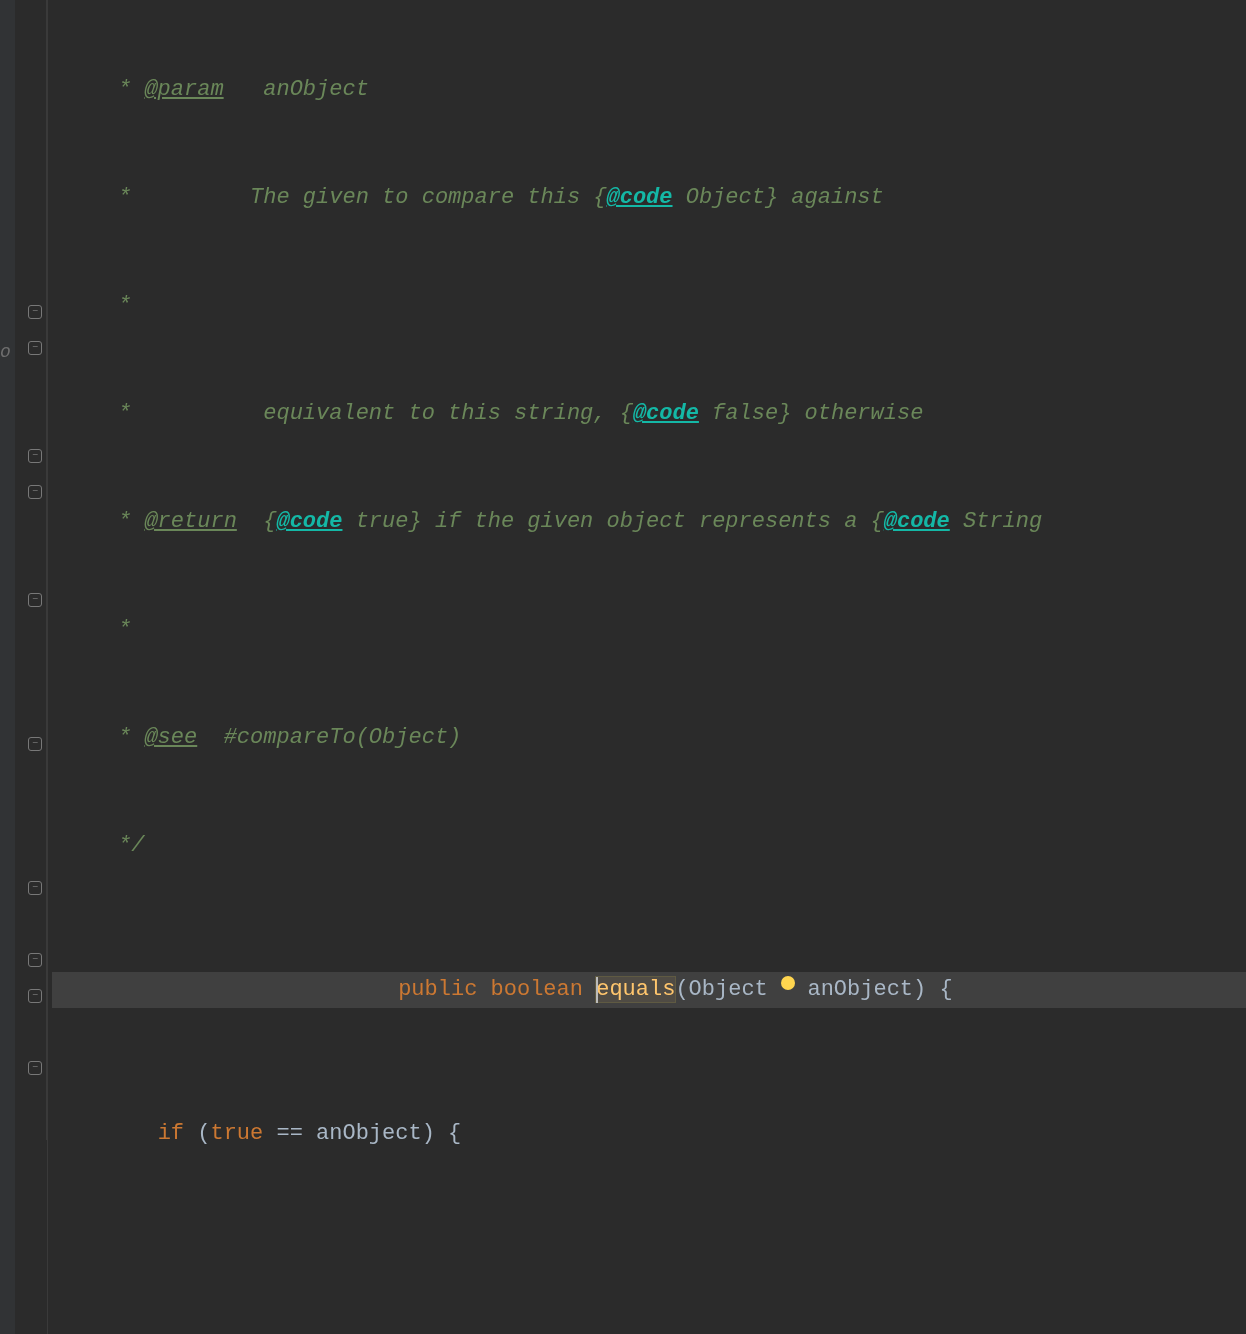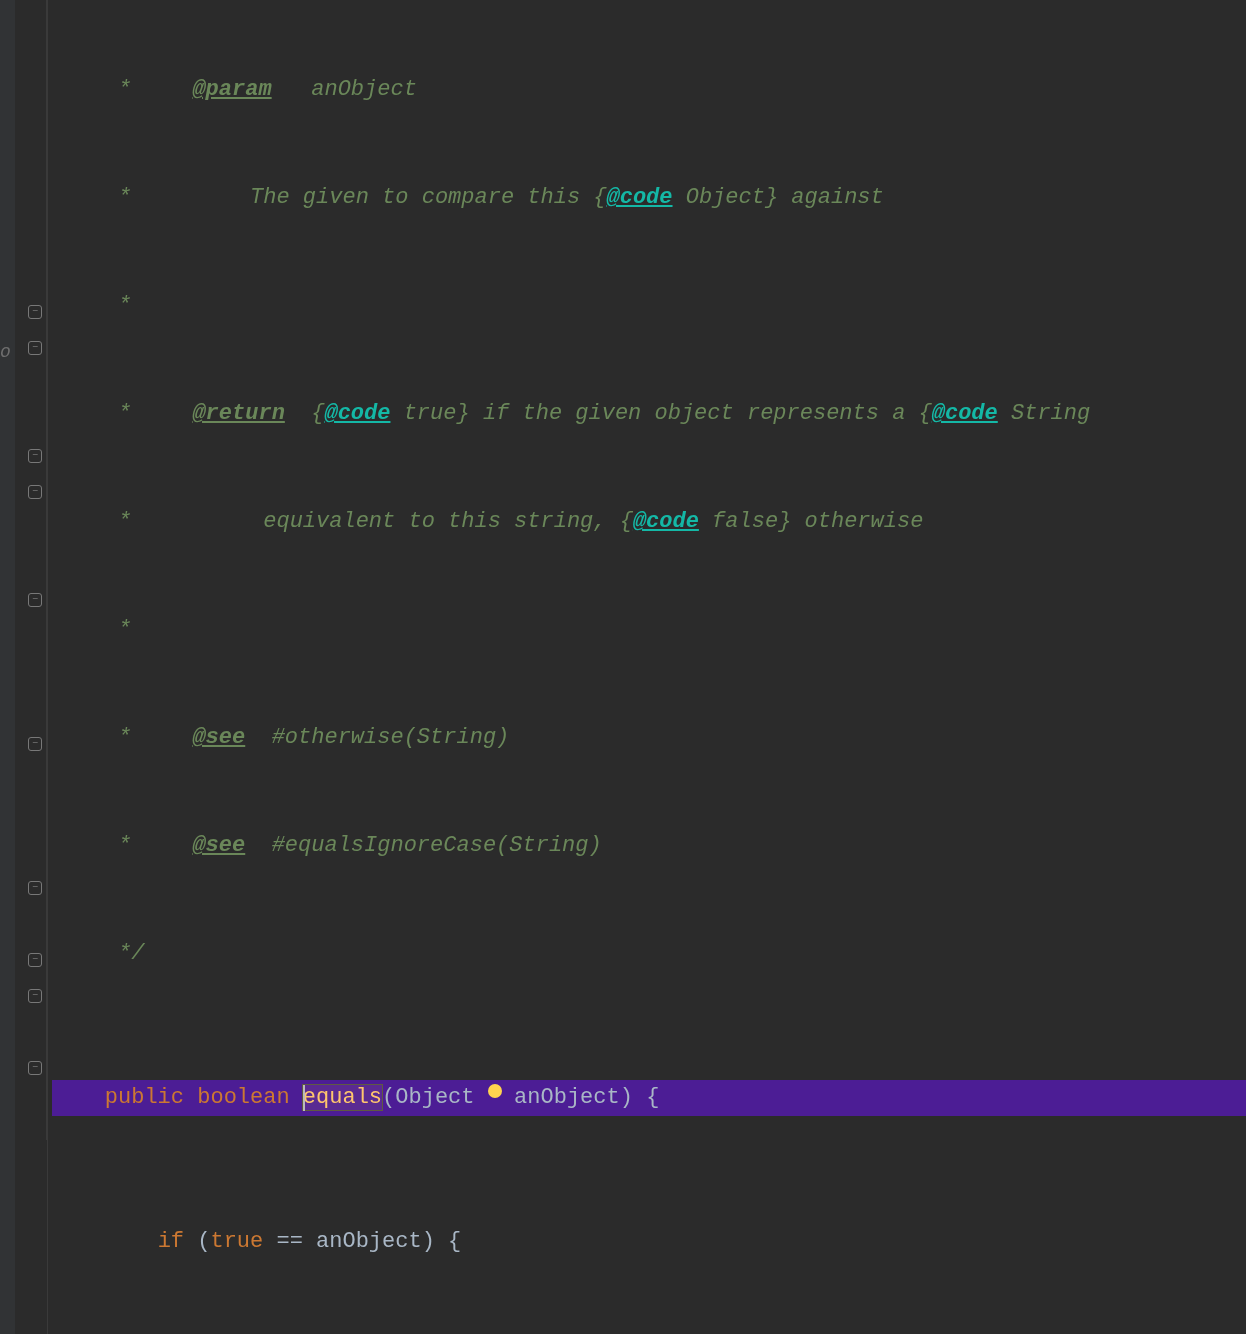--- a/index.html
+++ b/index.html
@@ -49,23 +49,24 @@
     background: #3a3a3a;
   }
   .code {
     flex: 1;
     padding-left: 4px;
     position: relative;
     white-space: pre;
   }
   .line { height: 36px; position: relative; }
   .line.caret-line {
-    background: #4c1d95;
+    background: #404040;
+    text-align: center;
   }
-  .c-doctag  { color: #6a8759; font-style: italic; font-weight: bold; text-decoration: underline; margin-left: 48px; }
+  .c-doctag  { color: #6a8759; font-style: italic; font-weight: normal; text-decoration: underline; }
   .c-doctag2 { color: #14b8a6; font-style: italic; font-weight: bold; text-decoration: underline; }
   .c-doc     { color: #6a8759; font-style: italic; }
   .c-keyword { color: #cc7832; }
   .c-method  { color: #ffc66d; }
   .c-param   { color: #a9b7c6; }
   .c-type    { color: #a9b7c6; }
   .c-punc    { color: #a9b7c6; }
   .caret {
     position: absolute;
     width: 2px;
@@ -112,25 +113,24 @@
     <div class="fold-marker" style="top:989px;">−</div>
     <div class="fold-marker" style="top:1061px;">−</div>
 
     <div class="guide-line" style="left:46px; top:0; height:1140px;"></div>
   </div>
 
   <div class="code">
     <div class="line"><span class="c-doc">     * </span><span class="c-doctag">@param</span><span class="c-doc">   </span><span class="c-doc">anObject</span></div>
     <div class="line"><span class="c-doc">     *         </span><span class="c-doc">The given to compare this {</span><span class="c-doctag2">@code</span><span class="c-doc"> Object} against</span></div>
     <div class="line"><span class="c-doc">     *</span></div>
+    <div class="line"><span class="c-doc">     *          </span><span class="c-doc">equivalent to this string, {</span><span class="c-doctag2">@code</span><span class="c-doc"> false} otherwise</span></div>
     <div class="line"><span class="c-doc">     * </span><span class="c-doctag">@return</span><span class="c-doc">  </span><span class="c-doc">{</span><span class="c-doctag2">@code</span><span class="c-doc"> true} if the given object represents a {</span><span class="c-doctag2">@code</span><span class="c-doc"> String</span></div>
-    <div class="line"><span class="c-doc">     *          </span><span class="c-doc">equivalent to this string, {</span><span class="c-doctag2">@code</span><span class="c-doc"> false} otherwise</span></div>
     <div class="line"><span class="c-doc">     *</span></div>
-    <div class="line"><span class="c-doc">     * </span><span class="c-doctag">@see</span><span class="c-doc">  </span><span class="c-doc">#otherwise(String)</span></div>
-    <div class="line"><span class="c-doc">     * </span><span class="c-doctag">@see</span><span class="c-doc">  </span><span class="c-doc">#equalsIgnoreCase(String)</span></div>
+    <div class="line"><span class="c-doc">     * </span><span class="c-doctag">@see</span><span class="c-doc">  </span><span class="c-doc">#compareTo(Object)</span></div>
     <div class="line"><span class="c-doc">     */</span></div>
 
     <div class="line caret-line">    <span class="c-keyword">public</span> <span class="c-keyword">boolean</span> <span class="caret"></span><span class="highlight-box"><span class="c-method">equals</span></span><span class="c-punc">(</span><span class="c-type">Object</span> <span class="bulb"></span>  <span class="c-param">anObject</span><span class="c-punc">) {</span></div>
 
     <div class="line">        <span class="c-keyword">if</span> <span class="c-punc">(</span><span class="c-keyword">true</span><span class="c-punc"> == </span><span class="c-param">anObject</span><span class="c-punc">) {</span></div>
     <div class="line">             </div>
     
 
     
     

